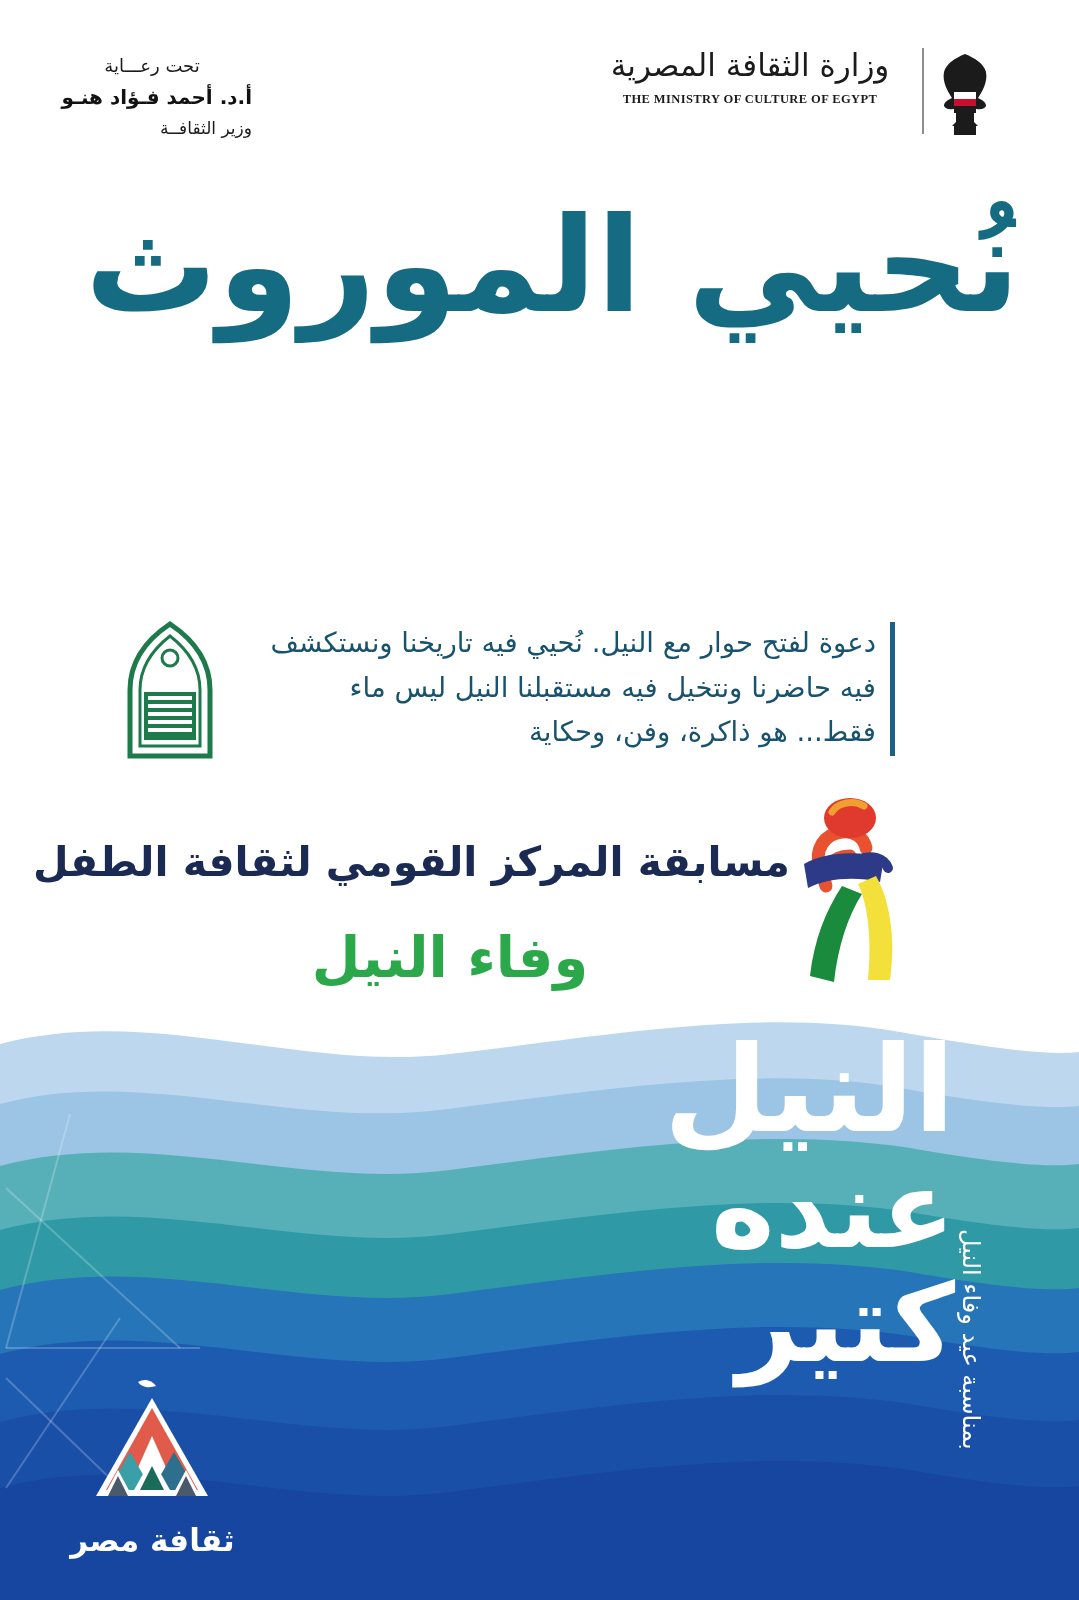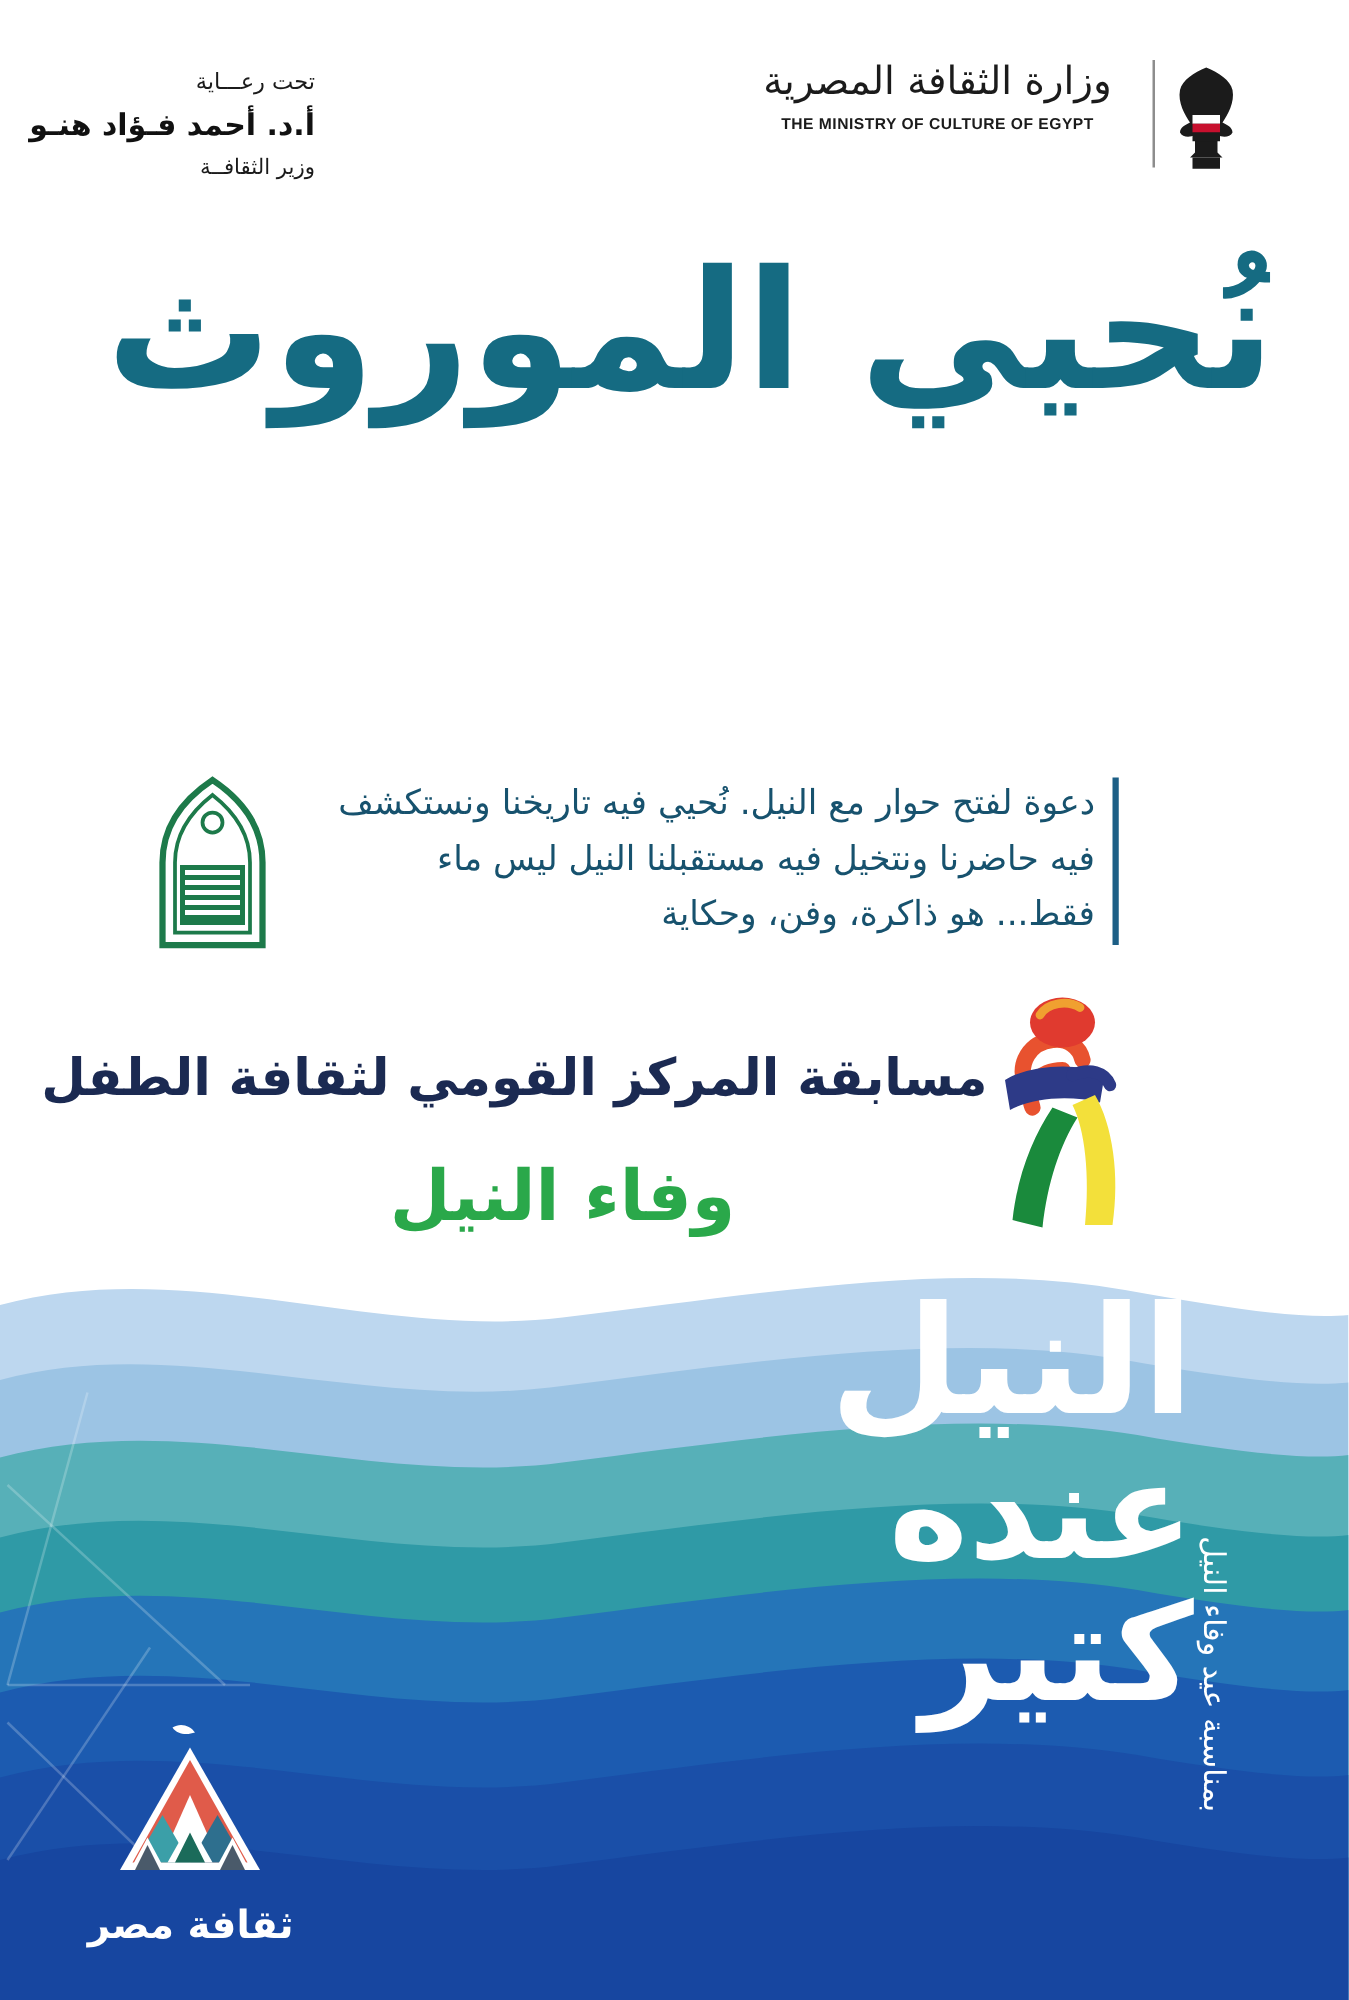--- a/index.html
+++ b/index.html
@@ -35,21 +35,21 @@
   .ministry-ar {
     font-family: "DejaVu Sans", sans-serif;
     font-size: 31px;
     color: #1b1b1b;
     letter-spacing: 0px;
     line-height: 1.25;
     white-space: nowrap;
     direction: rtl;
   }
   .ministry-en {
-    font-family: Liberation Sans, sans-serif;
+    font-family: Liberation Serif, serif;
     font-size: 12.5px;
     font-weight: bold;
     color: #1b1b1b;
     letter-spacing: 0.4px;
     margin-top: 7px;
     direction: ltr;
     white-space: nowrap;
   }
   .divider-vert {
     position: absolute;
@@ -74,23 +74,24 @@
     left: 52px;
     width: 200px;
     text-align: right;
     direction: rtl;
     line-height: 1.5;
   }
   .patron-line1 {
     font-size: 18px;
     color: #1b1b1b;
     letter-spacing: 2px;
+    text-align: center;
   }
   .patron-line2 {
-    font-size: 24px;
+    font-size: 20px;
     font-weight: bold;
     color: #111;
     margin-top: 3px;
     letter-spacing: 1px;
     white-space: nowrap;
   }
   .patron-line3 {
     font-size: 17px;
     color: #1b1b1b;
     margin-top: 4px;

